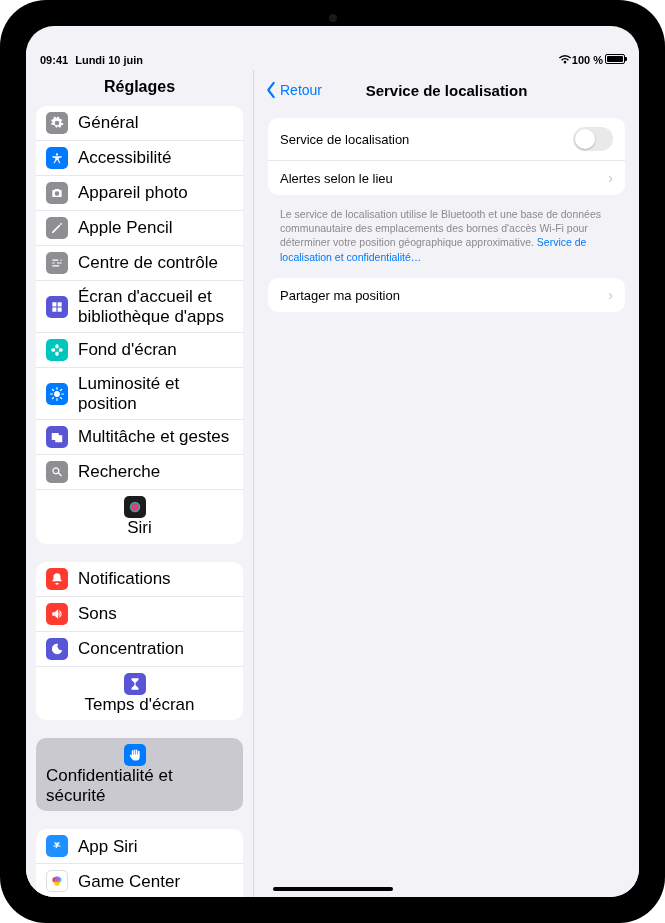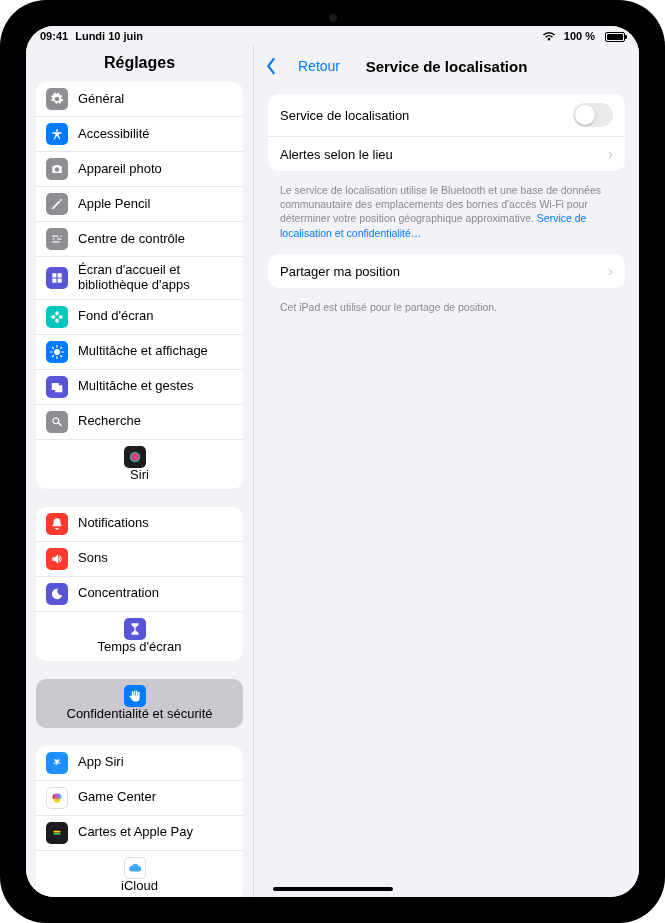--- a/index.html
+++ b/index.html
@@ -42,23 +42,24 @@
   .statusbar {
     height: 20px;
     display: flex;
     justify-content: space-between;
     align-items: center;
     padding: 0 14px;
     font-size: 11px;
     font-weight: 600;
     color: #000;
     background: #f2f2f7;
+    margin-top: 24px;
   }
   .statusbar .left span { margin-right: 4px; }
-  .statusbar .right { display: flex; align-items: flex-end; gap: 8px; }
+  .statusbar .right { display: flex; align-items: flex-start; gap: 0; }
   .battery {
     display: inline-flex;
     align-items: center;
   }
   .battery-body {
     width: 20px; height: 10px;
     border: 1px solid #000;
     border-radius: 2px;
     position: relative;
     margin-left: 2px;
@@ -108,21 +109,21 @@
     background: #fff;
     border-radius: 10px;
     margin-bottom: 18px;
     overflow: hidden;
   }
   .row {
     display: flex;
     align-items: center;
     padding: 6px 10px;
     min-height: 32px;
-    font-size: 13px;
+    font-size: 17px;
     color: #000;
     border-bottom: 1px solid #e8e8ec;
     cursor: pointer;
   }
   .row:last-child { border-bottom: none; flex-direction: column; }
   .row.selected {
     background: #c9c9cf;
   }
   .row .label { flex: 1; line-height: 1.15; }
   .icon-box {
@@ -151,21 +152,21 @@
     display: flex;
     align-items: center;
     padding: 0 10px;
   }
   .back {
     display: flex;
     align-items: center;
     color: #007aff;
     font-size: 14px;
     cursor: pointer;
-    gap: 20px;
+    gap: 2px;
   }
   .back svg { width: 14px; height: 18px; }
   .nav-title {
     position: absolute;
     left: 0; right: 0;
     text-align: center;
     font-size: 15px;
     font-weight: 600;
     pointer-events: none;
   }
@@ -328,21 +329,21 @@
                       <line x1="1" y1="12" x2="4" y2="12"></line>
                       <line x1="20" y1="12" x2="23" y2="12"></line>
                       <line x1="4" y1="4" x2="6" y2="6"></line>
                       <line x1="18" y1="18" x2="20" y2="20"></line>
                       <line x1="4" y1="20" x2="6" y2="18"></line>
                       <line x1="18" y1="6" x2="20" y2="4"></line>
                     </g>
                     <path fill="currentColor" d="M12 7a5 5 0 100 10 5 5 0 000-10zm0-5v3m0 14v3M4 12H1m22 0h-3M5 5l2 2m10 10l2 2M5 19l2-2m10-10l2-2"></path>
                   </svg>
                 </div>
-                <span class="label">Multitâche et affichage</span>
+                <span class="label">Luminosité et position</span>
               </div>
               <div class="row">
                 <div class="icon-box" style="background: rgb(88, 86, 214);">
                   <svg viewBox="0 0 24 24">
                     <path fill="currentColor" d="M3 5h12v12H3V5zm6 4h12v12H9V9z"></path>
                   </svg>
                 </div>
                 <span class="label">Multitâche et gestes</span>
               </div>
               <div class="row">
@@ -487,20 +488,19 @@
           <div class="footer-text">
             <span>Le service de localisation utilise le Bluetooth et une base de données communautaire des emplacements des bornes d'accès Wi-Fi pour déterminer votre position géographique approximative. </span><a href="#">Service de localisation et confidentialité…</a>
           </div>
 
           <div class="cgroup">
             <div class="crow">
               <span class="clabel">Partager ma position</span>
               <span class="chevron">›</span>
             </div>
           </div>
-          <div class="footer-text">Cet iPad est utilisé pour le partage de position.</div>
         </div>
       </div>
     </div>
 
     <div class="home-indicator"></div>
   </div>
 </div>
 
 </body></html>

